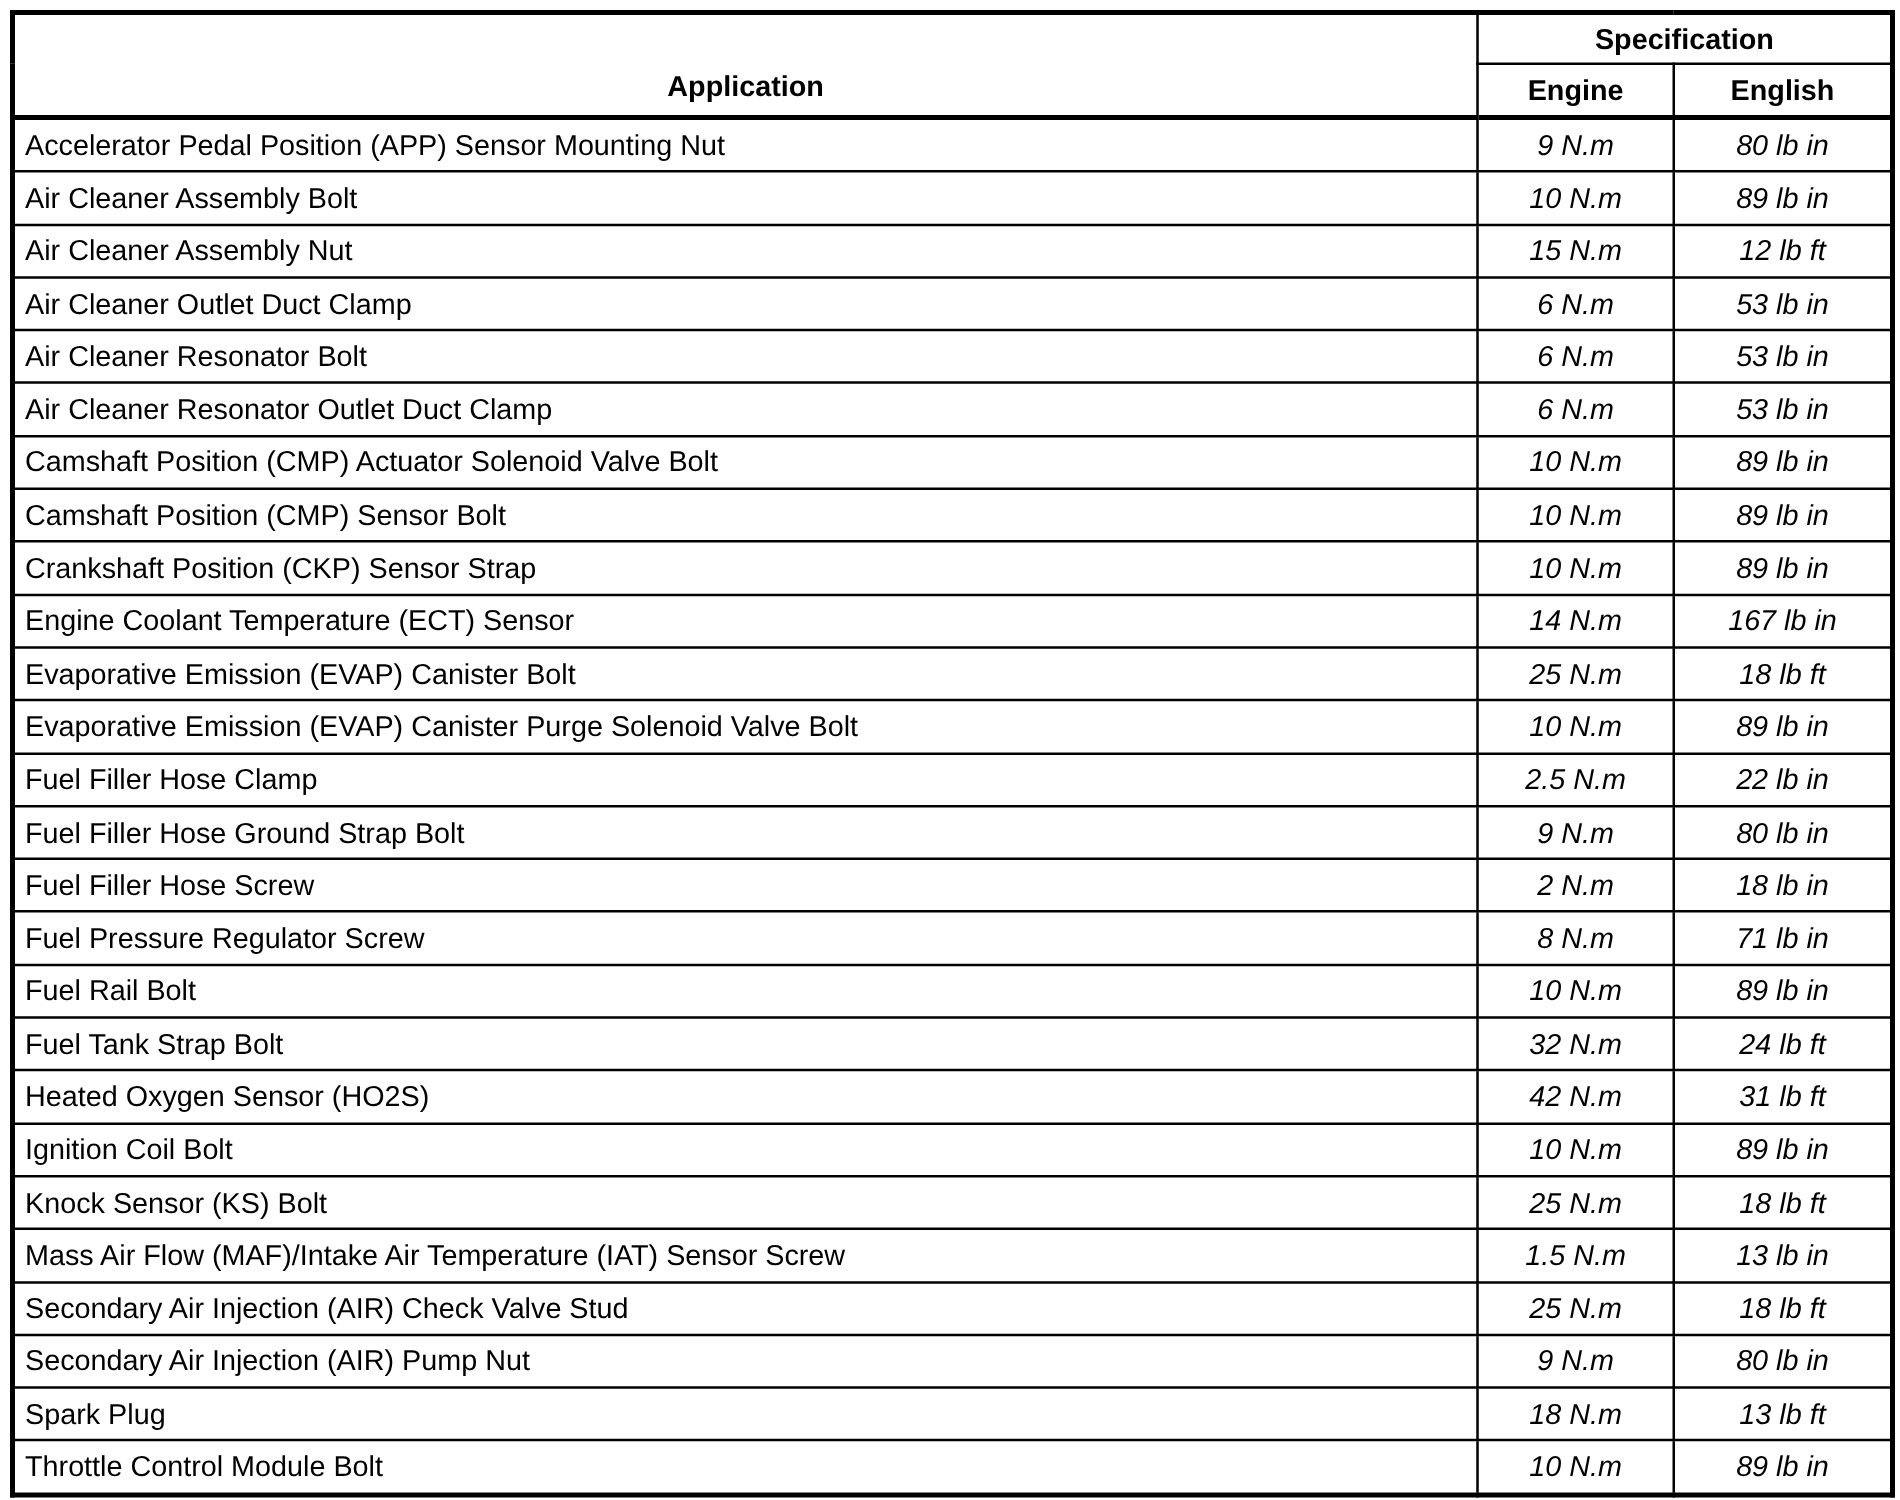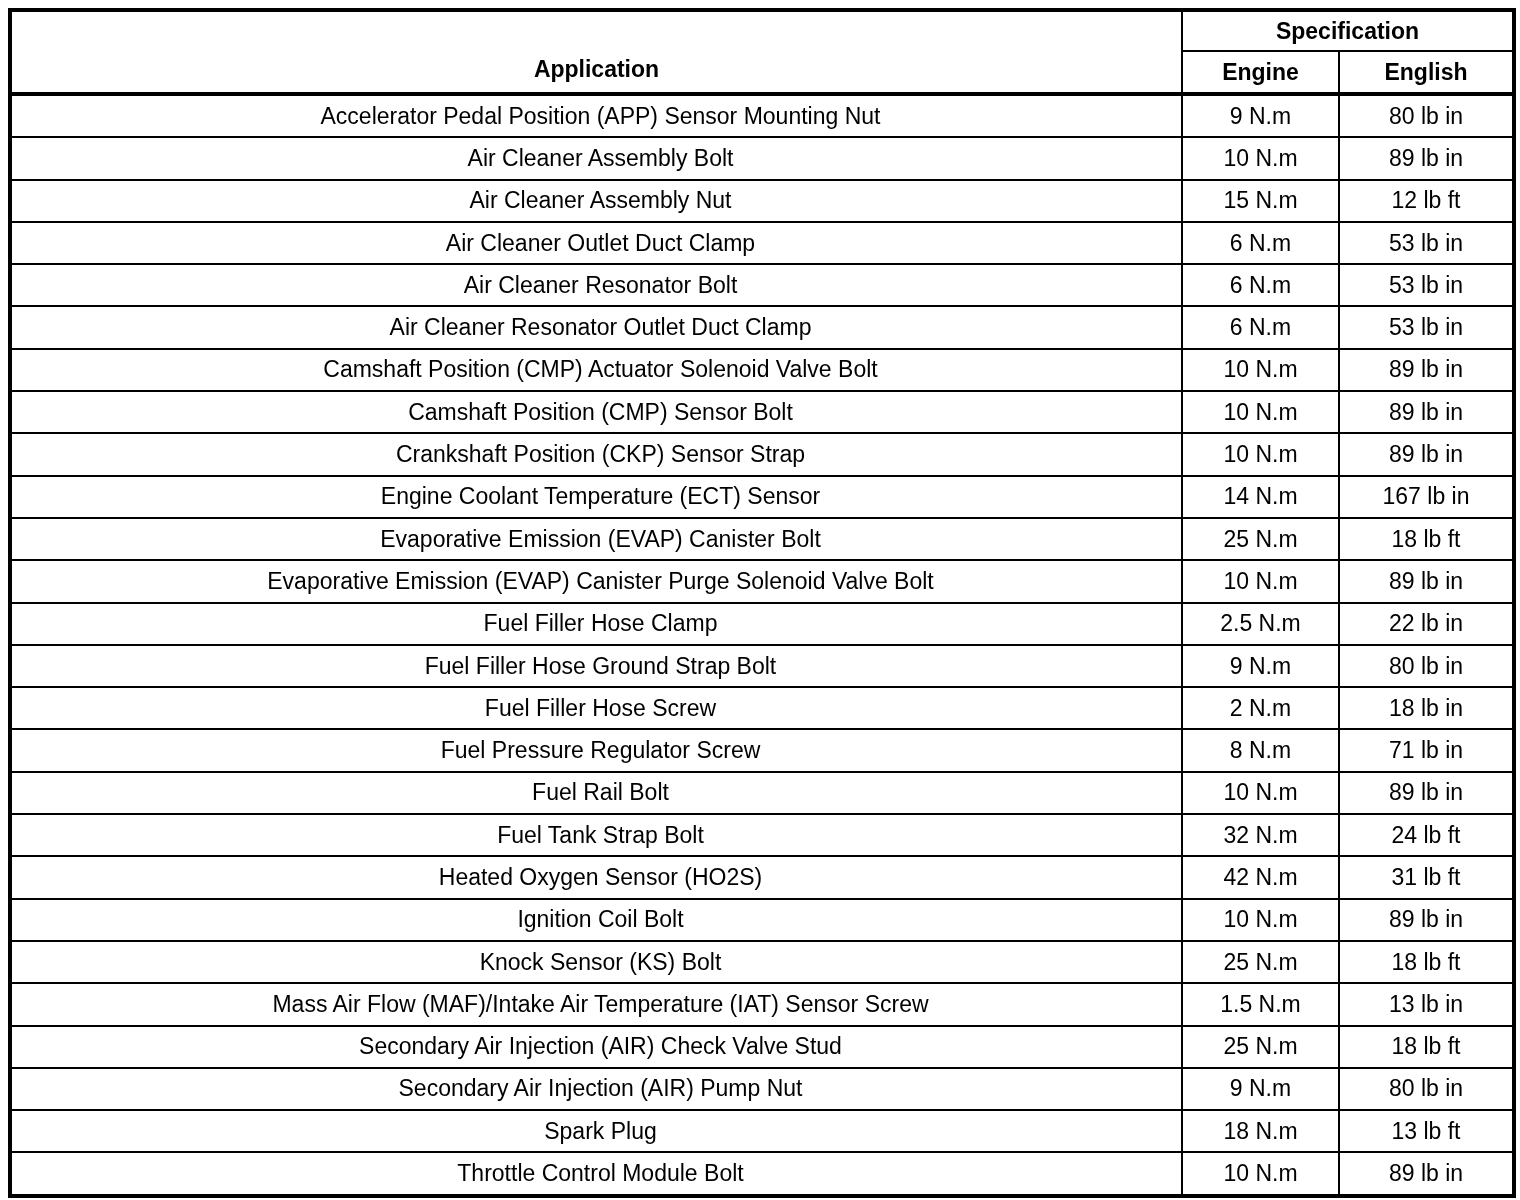--- a/index.html
+++ b/index.html
@@ -46,25 +46,26 @@
 
   tbody td {
     height: 40.3px;
     font-size: 23px;
     vertical-align: middle;
     padding: 0;
     overflow: hidden;
     white-space: nowrap;
   }
   tbody td.app {
-    text-align: center;
+    text-align: left;
     padding-left: 8px;
   }
   tbody td.val {
     text-align: center;
+    font-style: italic;
   }
   
   tbody tr:first-child td { border-top: 4px solid #000000; }
 </style>
 </head>
 <body>
 
 <table class="spec-table">
   <colgroup>
     <col class="col-app">

